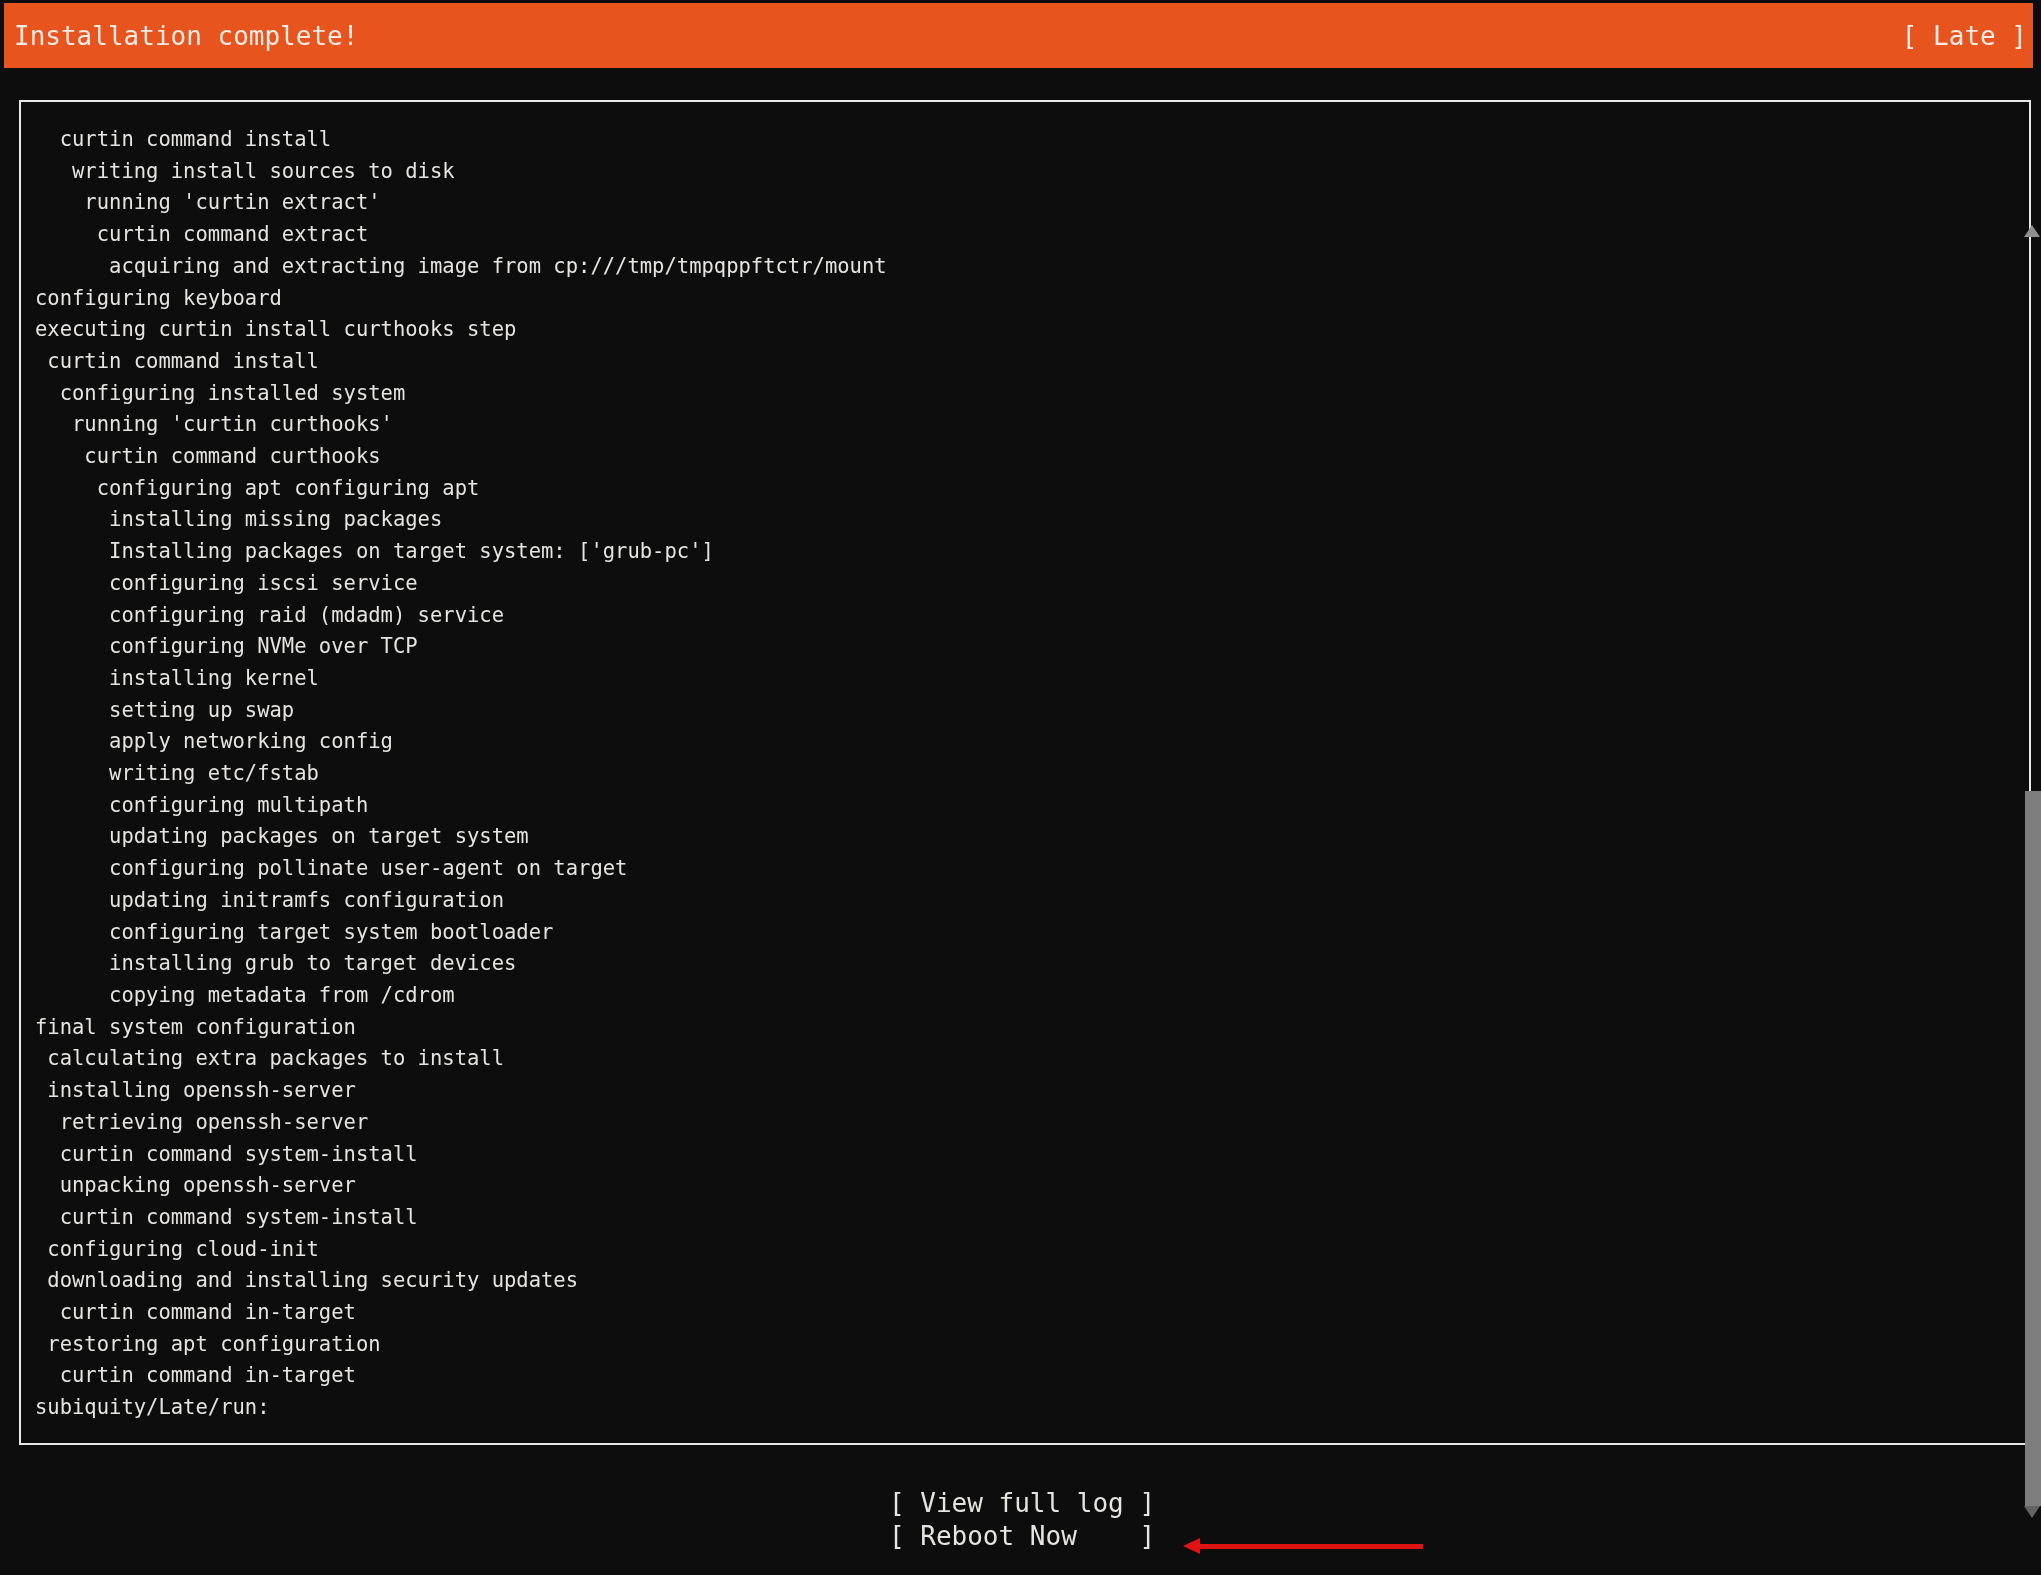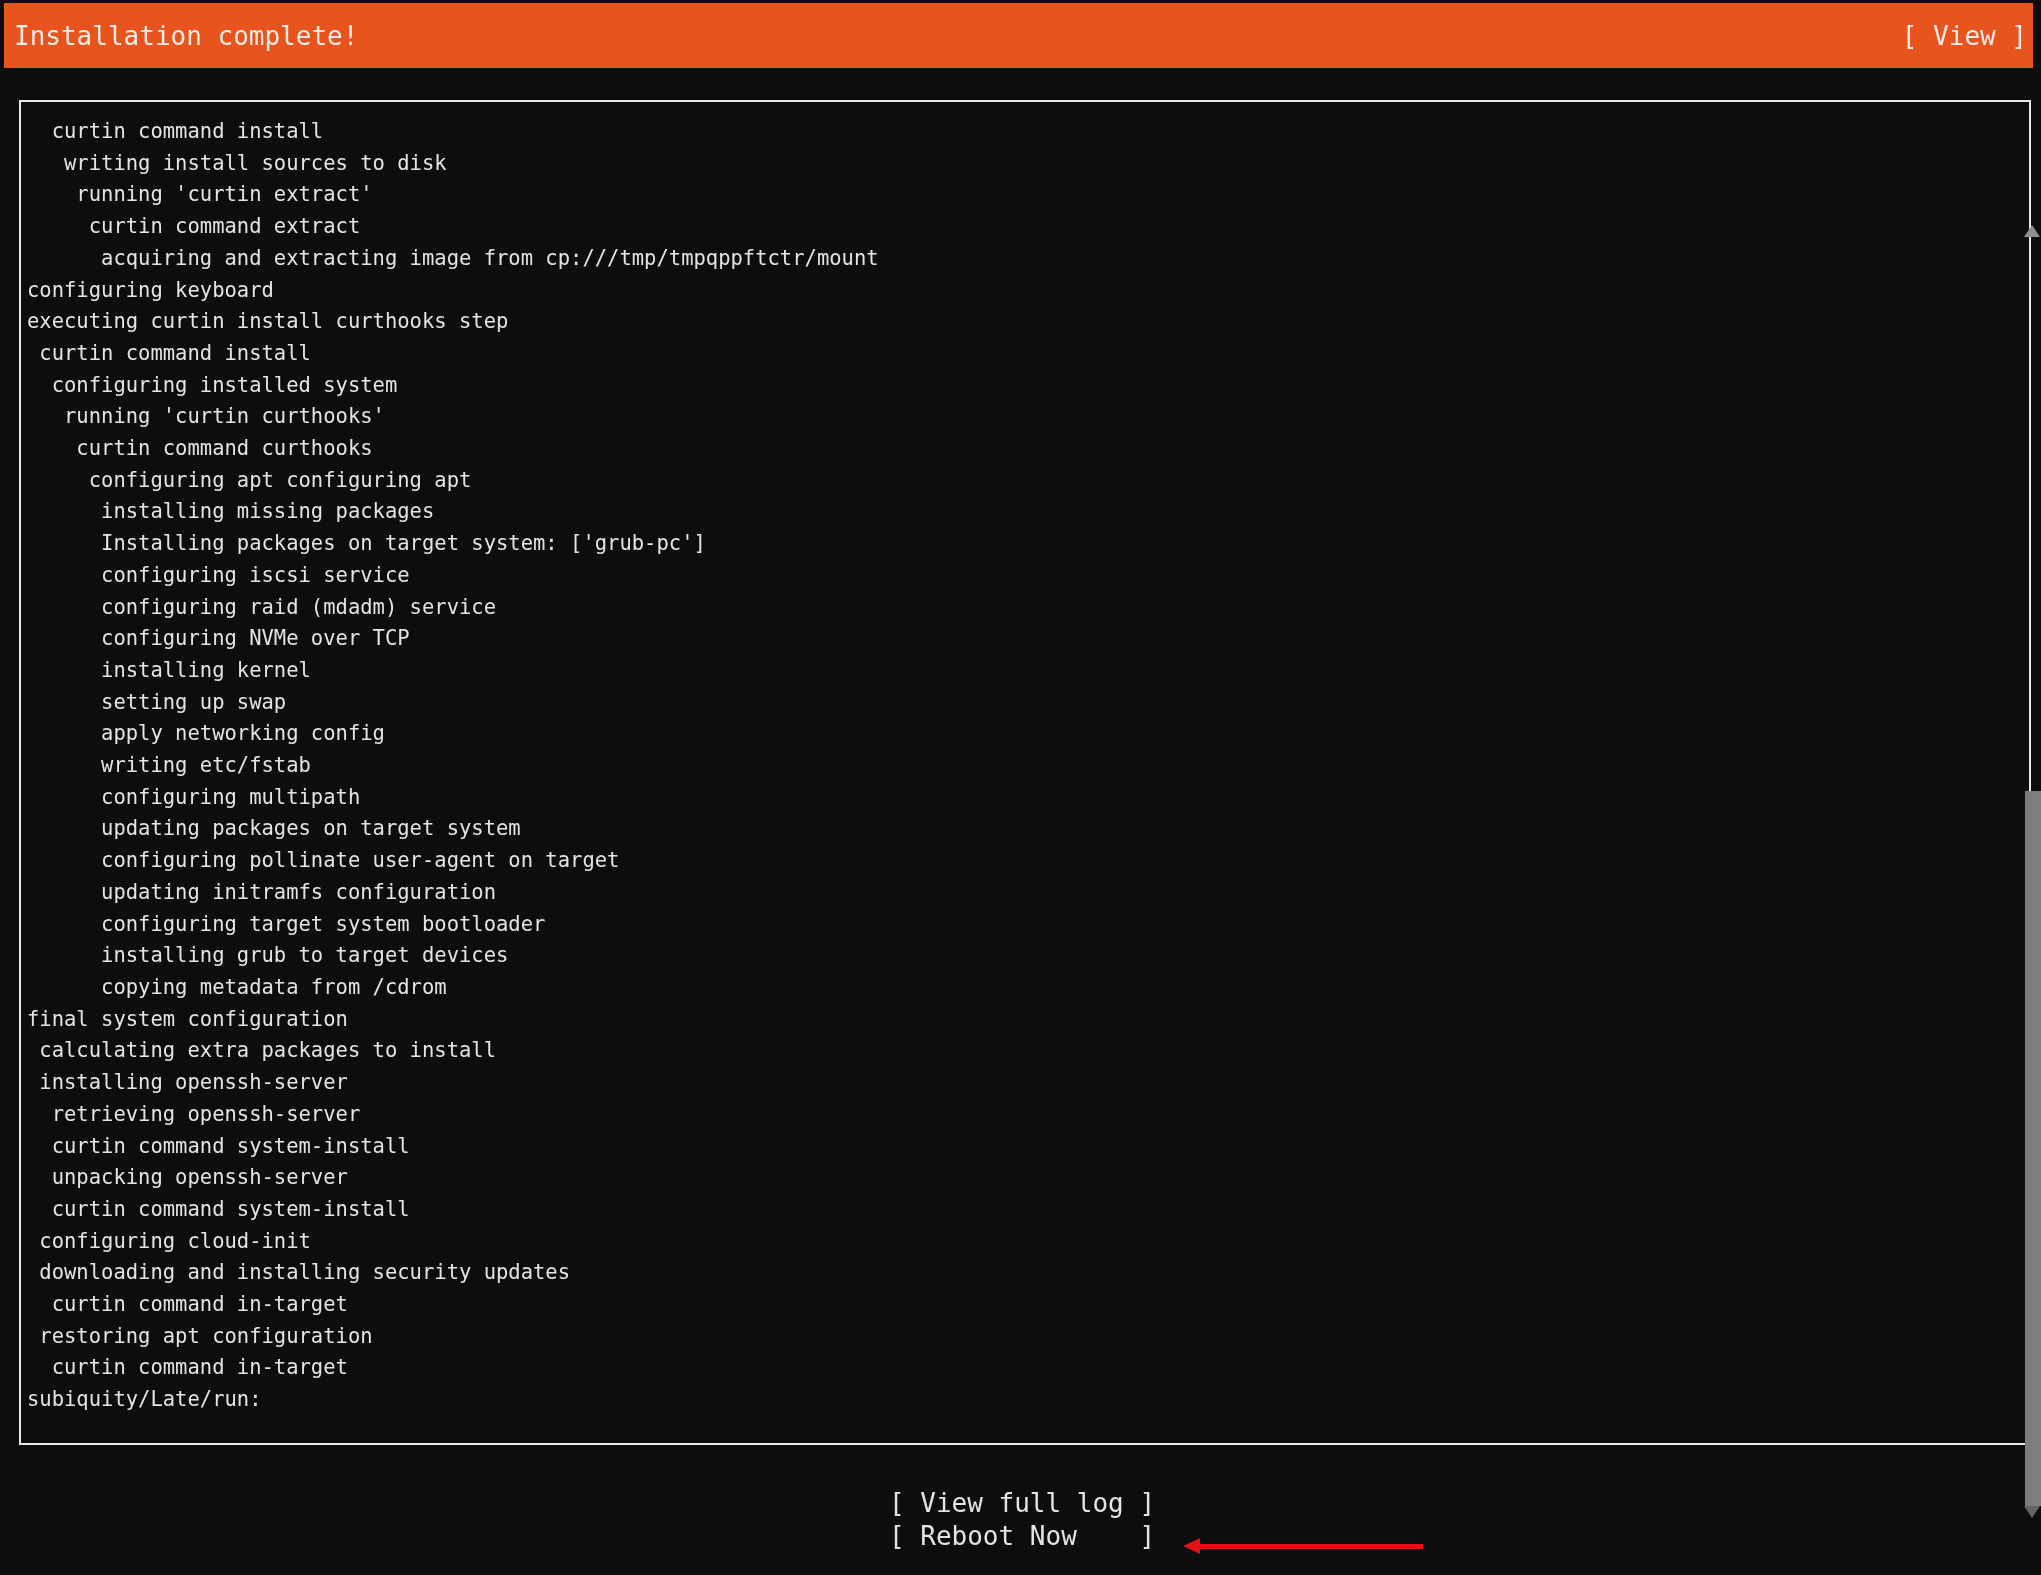--- a/index.html
+++ b/index.html
@@ -17,21 +17,21 @@
     position:absolute;left:4px;top:3px;right:8px;height:65px;
     background:var(--bar-bg);color:var(--bar-text);
     display:flex;align-items:center;justify-content:space-between;
     font-size:26px;padding:0 6px 0 10px;box-sizing:border-box;white-space:pre;
   }
   .logbox{
     position:absolute;left:19px;top:100px;width:2012px;height:1345px;
     border:2px solid var(--box-border);box-sizing:border-box;background:transparent;
   }
   .log{
-    position:absolute;left:23px;top:112px;margin:4px;
+    position:absolute;left:23px;top:112px;margin:12px;
     font-family:inherit;font-size:20.5px;line-height:31.7px;
     color:var(--log-text);white-space:pre;
   }
   .scroll-up{
     position:absolute;left:2003px;top:123px;width:0;height:0;
     border-left:8px solid transparent;border-right:8px solid transparent;
     border-bottom:12px solid var(--scroll-arrow-up);
   }
   .scroll-thumb{
     position:absolute;left:2004px;top:689px;width:16px;height:715px;
@@ -58,21 +58,21 @@
     border-right:17px solid var(--arrow-red);
   }
 </style>
 </head>
 <body>
 
 <div class="screen">
 
   <header class="topbar">
     <span>Installation complete!</span>
-    <span>[ View ]</span>
+    <span>[ Late ]</span>
   </header>
 
   <section class="logbox">
     <div class="scroll-up"></div>
     <div class="scroll-thumb"></div>
     <div class="scroll-down"></div>
   </section>
 
   <pre class="log">  curtin command install
    writing install sources to disk

